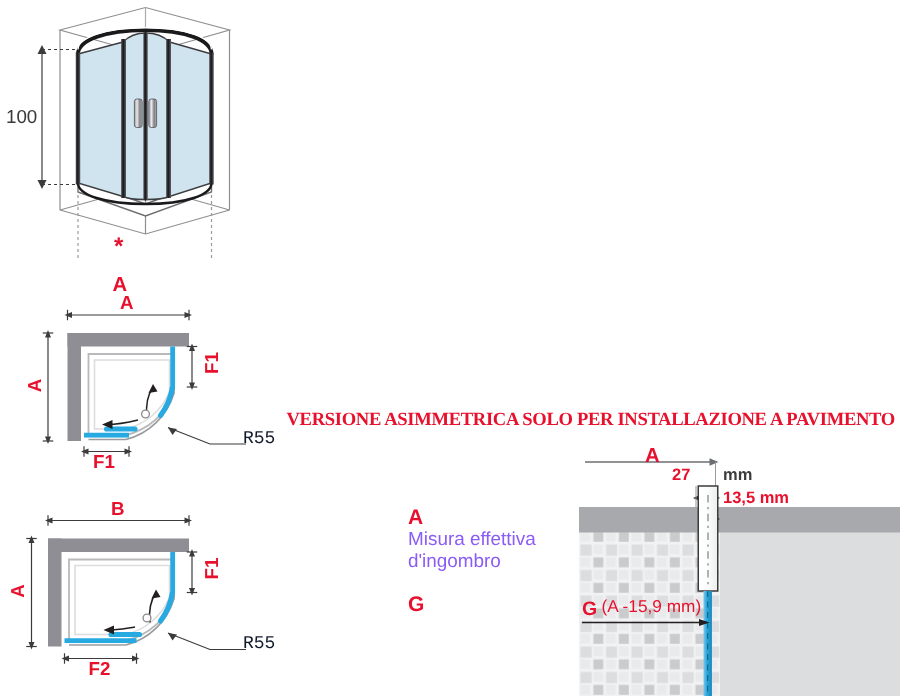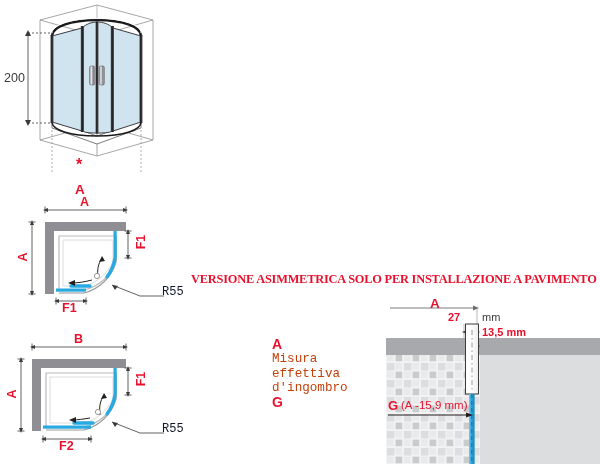--- a/index.html
+++ b/index.html
@@ -42,22 +42,22 @@
     position: absolute;
     font-size: 14px;
     font-weight: bold;
     color: #e8112d;
     font-family: "Liberation Sans", sans-serif;
   }
   .legend-text {
     position: absolute;
     font-size: 12.6px;
     line-height: 14.6px;
-    color: #c2410c;
-    font-family: Liberation Mono, monospace;
+    color: #8b5cf6;
+    font-family: Liberation Sans, sans-serif;
     white-space: pre-line;
   }
 
   .dimlabel {
     position: absolute;
     font-size: 12.5px;
     font-weight: bold;
     color: #e8112d;
     font-family: "Liberation Sans", sans-serif;
   }
@@ -155,21 +155,21 @@
         <path d="M28,33 L50,33" stroke-dasharray="2,2"></path>
         <path d="M28,123 L50,123" stroke-dasharray="2,2"></path>
       </g>
 
       <g stroke="#9b9b9f" stroke-width="0.8" stroke-dasharray="2,2" fill="none">
         <path d="M52,130 L52,172"></path>
         <path d="M141,130 L141,172"></path>
       </g>
     </svg>
 
-    <div class="dim-iso" style="left:4px; top:71px; font-size:12.5px;">200</div>
+    <div class="dim-iso" style="left:4px; top:71px; font-size:12.5px;">100</div>
 
     <div class="dimlabel" style="left:76px; top:160px; font-size:16px; line-height:10px;">*</div>
 
     <div class="dimlabel" style="left:75px; top:182px; font-size:13.5px;">A</div>
   </div>
 
   <div class="abs" style="left:12px; top:200px; width:175px; height:115px;">
 
     <svg width="175" height="115" viewBox="0 0 175 115">
 
@@ -395,21 +395,21 @@
 
       <g stroke="#231f20" stroke-width="1" fill="none">
         <path d="M2,121 L85,121"></path>
         <path d="M80,118.6 L87,121 L80,123.4 Z" fill="#231f20" stroke="none"></path>
       </g>
     </svg>
 
     <div class="dimlabel" style="left:44px; top:2px; font-size:13.5px;">A</div>
 
     <div class="dimlabel small" style="left:62px; top:17px;">27</div>
-    <div class="mm-unit" style="left:96px; top:17px;">mm</div>
+    <div class="mm-unit" style="left:96px; top:17px;font-weight:bold;">mm</div>
 
     <div class="dimlabel small" style="left:96px; top:32px;">13,5 mm</div>
 
     <div class="dimlabel" style="left:2px; top:104px; font-size:13px;">G</div>
     <div class="dimlabel small" style="left:15px; top:105px; font-weight:normal; font-size:11.5px;">(A -15,9 mm)</div>
   </div>
 
 </div>
 
 </body></html>

